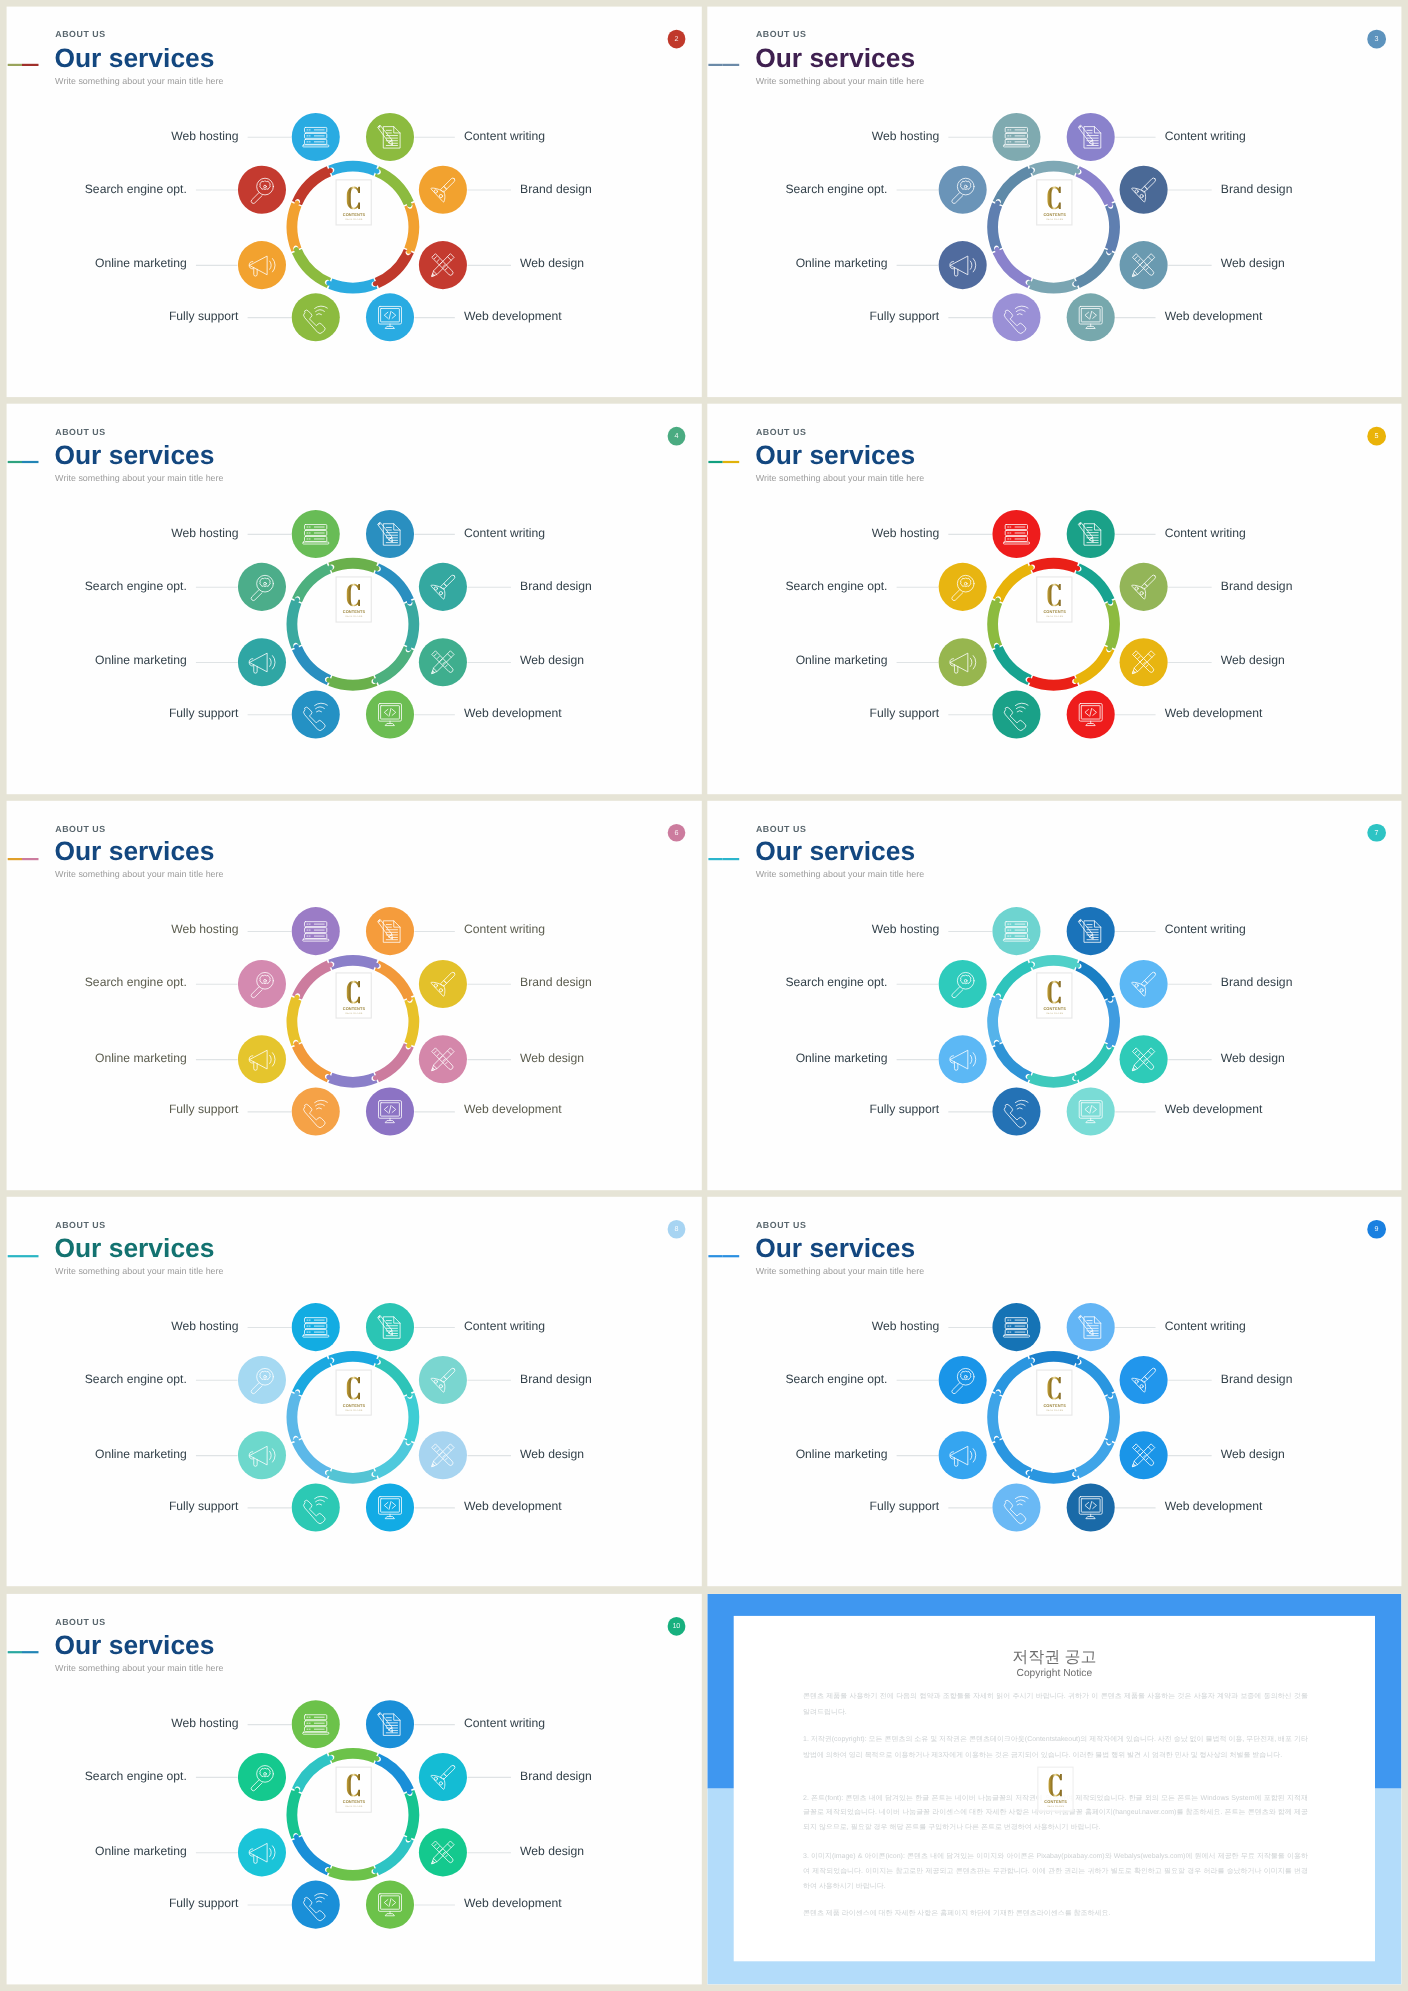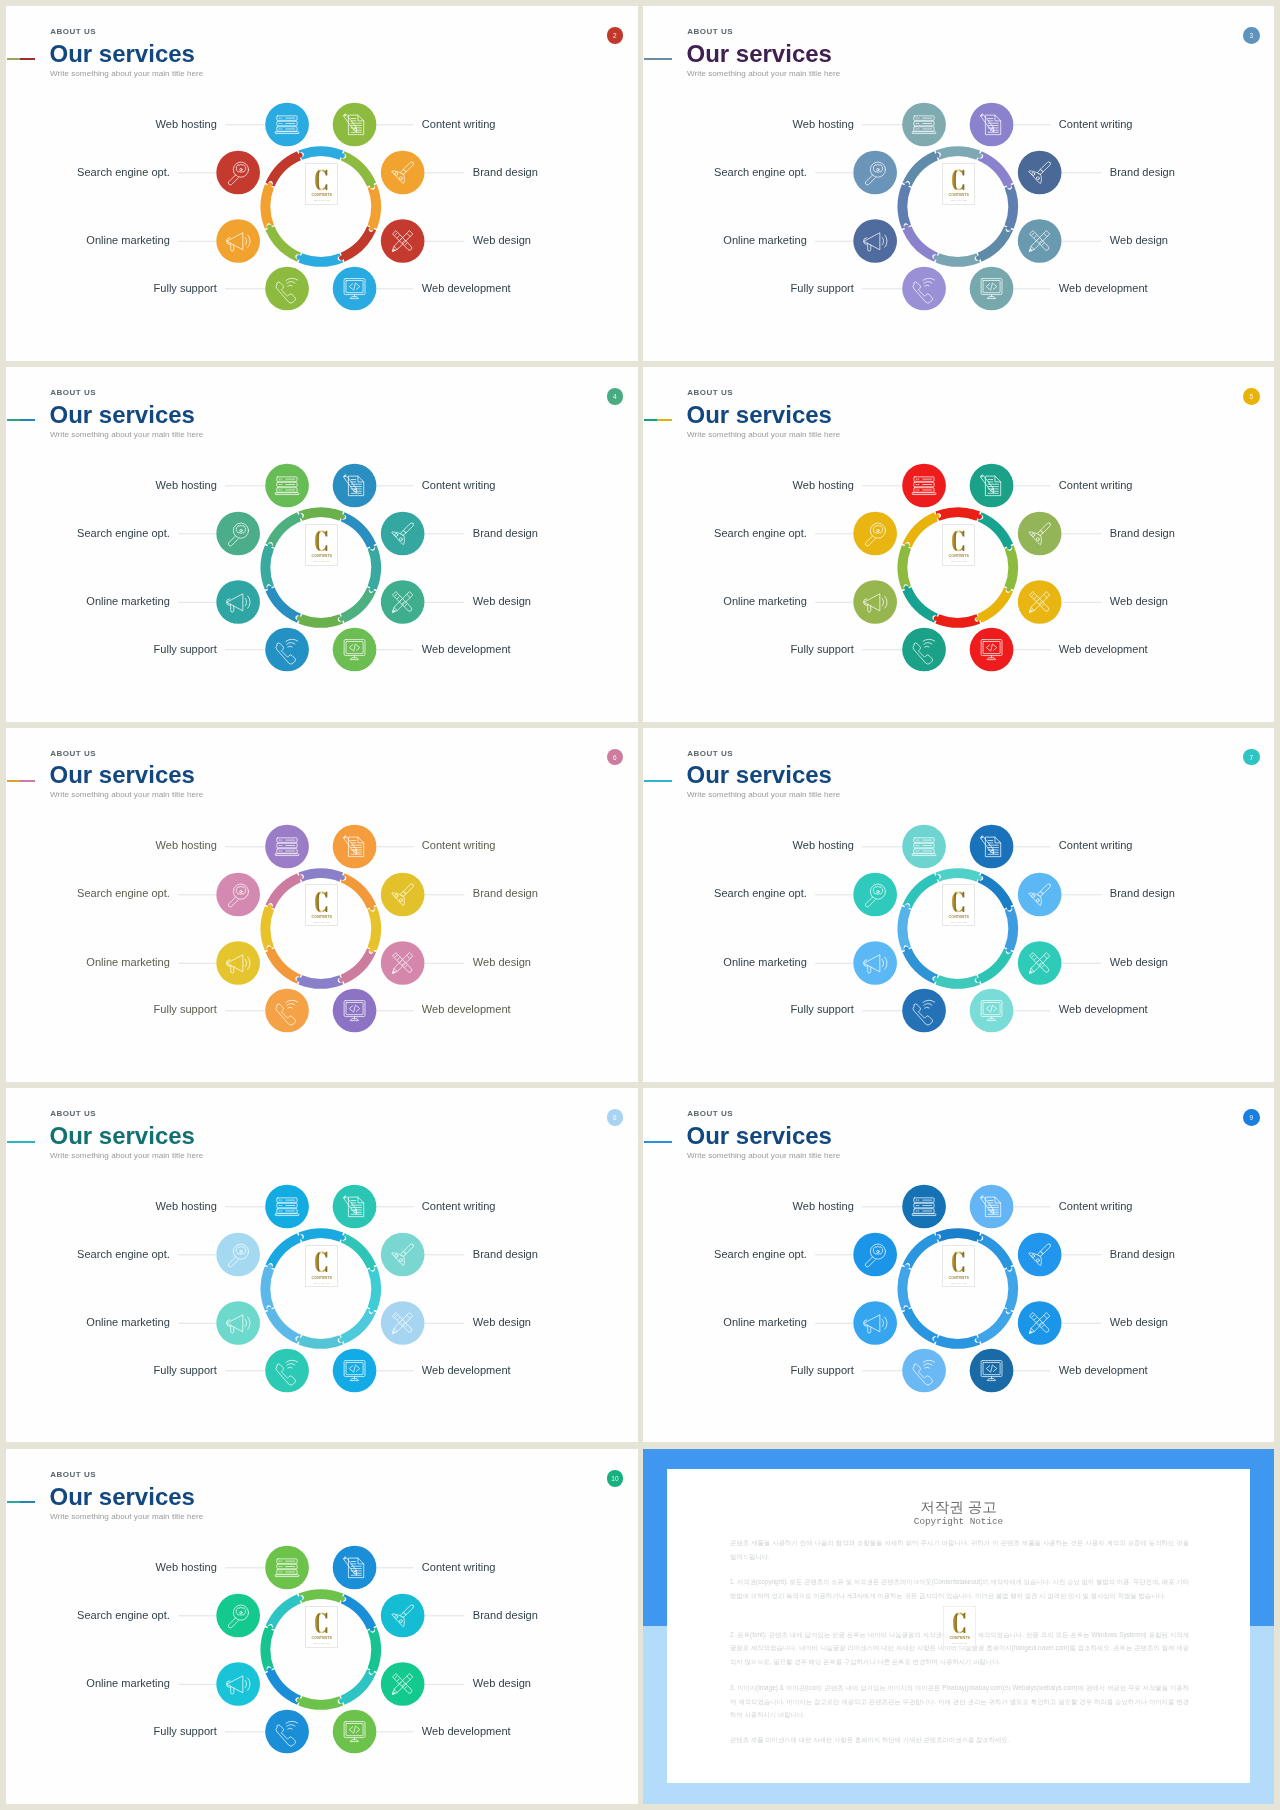--- a/index.html
+++ b/index.html
@@ -1441,21 +1441,21 @@
           </svg></div>
         <div class="nm" style="font-size: 3.6px; letter-spacing: 0.1px; margin-top: 3.4px; line-height: 1;">CONTENTS</div>
         <div class="tg" style="font-size: 2.1px; letter-spacing: 0.3px; margin-top: 1.5px; line-height: 1;">REAL  CLASS</div>
       </div>
     </div>
     <div class="slide" style="left: 643px; top: 1449px; width: 631px; height: 355px; background: rgb(255, 255, 255);">
       <div class="cband-top" style="height: 177px; background: rgb(63, 151, 240);"></div>
       <div class="cband-bot" style="height: 178px; background: rgb(179, 220, 250);"></div>
       <div class="cpaper" style="left: 24.3px; top: 19.8px; width: 582.3px; height: 314.1px;"></div>
       <div class="ctitle-ko" style="top: 50.5px;">저작권 공고</div>
-      <div class="ctitle-en" style="top: 67.5px; font-family: Liberation Mono, monospace;">Copyright Notice</div>
+      <div class="ctitle-en" style="top: 67.5px;">Copyright Notice</div>
       <div class="cpara" style="left: 87px; width: 459px; top: 87px;">콘텐츠 제품을 사용하기 전에 다음의 협약과 조항들을 자세히 읽어 주시기 바랍니다. 귀하가 이 콘텐츠 제품을 사용하는 것은 사용자 계약과 보증에 동의하신 것을 알려드립니다.</div>
       <div class="cpara" style="left: 87px; width: 459px; top: 126px;">1. 저작권(copyright): 모든 콘텐츠의 소유 및 저작권은 콘텐츠테이크아웃(Contentstakeout)의 제작자에게 있습니다. 사전 승났 없이 불법적 이용, 무단전재, 배포 기타 방법에 의하여 영리 목적으로 이용하거나 제3자에게 이용하는 것은 금지되어 있습니다. 이러한 불법 행위 발견 시 엄격한 민사 및 형사상의 처벌을 받습니다.</div>
       <div class="cpara" style="left: 87px; width: 459px; top: 178.5px;">2. 폰트(font): 콘텐츠 내에 담겨있는 한글 폰트는 네이버 나눔글꼴의 저작권에 의거하여 제작되었습니다. 한글 외의 모든 폰트는 Windows System에 포함된 지적재 글꼴로 제작되었습니다. 네이버 나눔글꼴 라이센스에 대한 자세한 사항은 네이버 나눔글꼴 홈페이지(hangeul.naver.com)를 참조하세요. 폰트는 콘텐츠와 함께 제공되지 않으므로, 필요할 경우 해당 폰트를 구입하거나 다른 폰트로 변경하여 사용하시기 바랍니다.</div>
       <div class="cpara" style="left: 87px; width: 459px; top: 232px;">3. 이미지(image) &amp; 아이콘(icon): 콘텐츠 내에 담겨있는 이미지와 아이콘은 Pixabay(pixabay.com)와 Webalys(webalys.com)에 원에서 제공한 무료 저작물을 이용하여 제작되었습니다. 이미지는 참고로만 제공되고 콘텐츠판는 무관합니다. 이에 관한 권리는 귀하가 별도로 확인하고 필요할 경우 허라를 승났하거나 이미지를 변경하여 사용하시기 바랍니다.</div>
       <div class="cpara" style="left: 87px; width: 459px; top: 283.5px;">콘텐츠 제품 라이센스에 대한 자세한 사항은 홈페이지 하단에 기재한 콘텐츠라이센스를 참조하세요.</div>
       <div class="cwm" style="left: 299.9px; top: 156.8px; width: 31.6px; height: 39.1px;">
         <div style="width: 13px; height: 22px; line-height: 0; margin-top: 3px;"><svg width="13" height="22" viewBox="0 0 26 44">
             <defs>
               <linearGradient id="gwm" x1="0" y1="0" x2="1" y2="0">
                 <stop offset="0" stop-color="#c9a63c"></stop>

